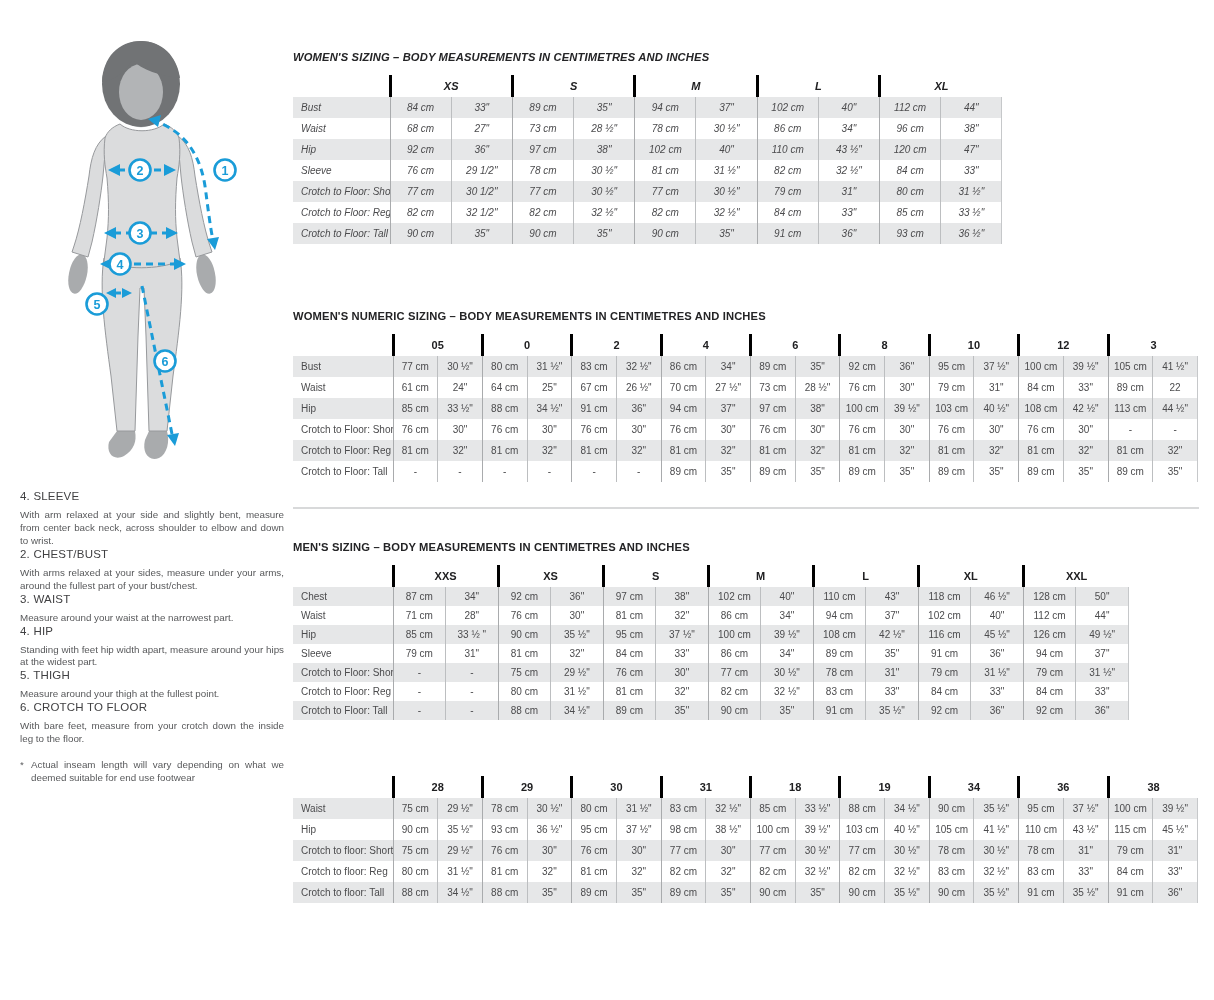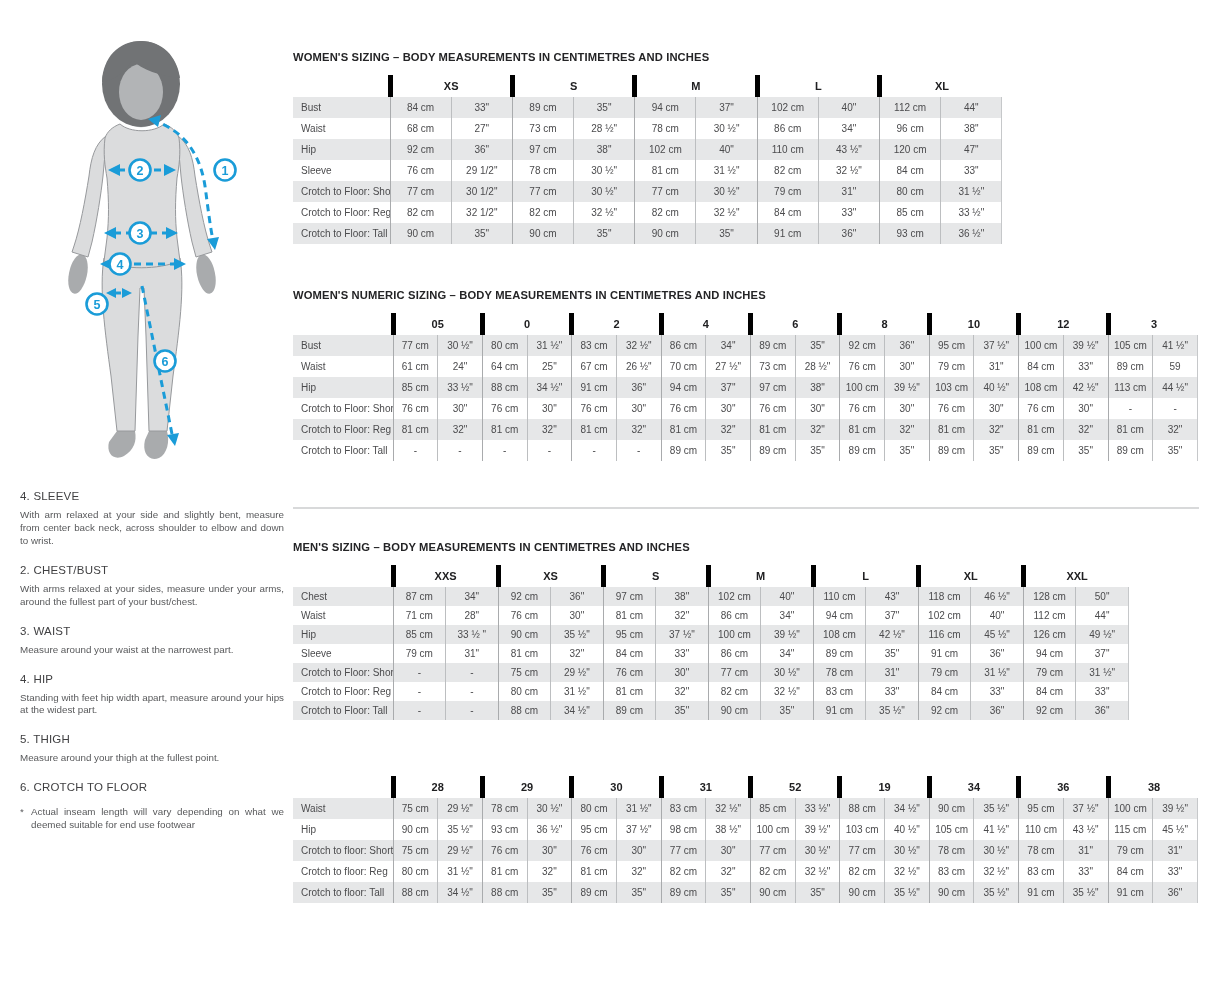--- a/index.html
+++ b/index.html
@@ -5,41 +5,41 @@
   * { margin:0; padding:0; box-sizing:border-box; }
   html,body { background:#ffffff; }
   body { font-family:"Liberation Sans", sans-serif; color:#4d4d4f; }
   .page { position:relative; width:1214px; height:1000px; background:#fff; overflow:hidden; }
 
   
   .figure-wrap { position:absolute; left:62px; top:36px; width:180px; height:436px; }
 
   
   .notes { position:absolute; left:20px; top:490px; width:264px; }
-  .note-heading { font-size:11.5px; font-weight:normal; color:#404042; margin-top:16px; margin-bottom:7px; letter-spacing:0.2px; }
+  .note-heading { font-size:11.5px; font-weight:normal; color:#404042; margin-bottom:7px; letter-spacing:0.2px; }
   .note-heading:first-child { margin-top:0; }
   .note-body { font-size:9.8px; line-height:1.32; color:#58595b; text-align:justify; }
   .footnote { position:relative; font-size:9.8px; line-height:1.32; color:#58595b; text-align:justify; margin-top:13px; padding-left:11px; }
   .footnote .star { position:absolute; left:0; top:0; }
 
   
   .sec { position:absolute; left:293px; }
   .sec-title { font-size:11.2px; font-weight:bold; color:#242426; letter-spacing:0.15px; line-height:14px; }
   .tbl-holder { margin-top:11px; }
   table.sizing { border-collapse:collapse; table-layout:fixed; width:100%; }
-  table.sizing th.size-h { font-size:11px; font-weight:bold; color:#202022; text-align:center; height:22px; border-left:5px solid #000000; }
+  table.sizing th.size-h { font-size:11px; font-weight:bold; color:#202022; text-align:center; height:22px; border-left:3px solid #000000; }
   table.sizing th.corner { border:none; }
   table.sizing td { font-size:10px; color:#4b4b4d; text-align:center; height:21px; padding:0 2px; overflow:hidden; white-space:nowrap; }
   table.sizing td.lbl { text-align:left; padding-left:8px;margin-top:44px; }
   table.sizing td.cm { border-left:1px solid #a9abad; }
   table.sizing td.in { border-left:1px solid #bcbec0; }
   table.sizing td:last-child { border-right:1px solid #c6c8ca; }
   table.sizing tbody tr:nth-child(odd) td { background:#e6e7e8; }
-  .sec0 { top:50px;  width:709px; }
-  .sec1 { top:288px; width:905px; }
+  .sec0 { top:50px;  width:709px;font-style:italic; }
+  .sec1 { top:309px; width:905px; }
   .sec2 { top:540px; width:836px; }
   .sec3 { top:765px; width:905px; }
   .sec0 col.c-label { width:97px; }  .sec0 col.c-val { width:61.2px; }
   .sec1 col.c-label { width:100px; } .sec1 col.c-val { width:44.7px; }
   .sec2 col.c-label { width:100px; } .sec2 col.c-val { width:52.5px; }
   .sec3 col.c-label { width:100px; } .sec3 col.c-val { width:44.7px; }
   .sec2 table.sizing td { height:19px; }
   .divider { position:absolute; left:293px; top:507px; width:906px; height:2px; background:#d8d9da; }
 </style>
 </head>
@@ -120,20 +120,21 @@
     <div class="note-body">With arm relaxed at your side and slightly bent, measure from center back neck, across shoulder to elbow and down to wrist.</div>
     <div class="note-heading">2. CHEST/BUST</div>
     <div class="note-body">With arms relaxed at your sides, measure under your arms, around the fullest part of your bust/chest.</div>
     <div class="note-heading">3. WAIST</div>
     <div class="note-body">Measure around your waist at the narrowest part.</div>
     <div class="note-heading">4. HIP</div>
     <div class="note-body">Standing with feet hip width apart, measure around your hips at the widest part.</div>
     <div class="note-heading">5. THIGH</div>
     <div class="note-body">Measure around your thigh at the fullest point.</div>
     <div class="note-heading">6. CROTCH TO FLOOR</div>
+    <div class="note-body">With bare feet, measure from your crotch down the inside leg to the floor.</div>
     <div class="footnote">
       <span class="star">*</span>
       <span>Actual inseam length will vary depending on what we deemed suitable for end use footwear</span>
     </div>
   </div>
 
   <div class="sec sec0">
     <h2 class="sec-title">WOMEN'S SIZING – BODY MEASUREMENTS IN CENTIMETRES AND INCHES</h2>
     <div class="tbl-holder">
         <table class="sizing">
@@ -330,21 +331,21 @@
               <td class="in">27 ½"</td>
               <td class="cm">73 cm</td>
               <td class="in">28 ½"</td>
               <td class="cm">76 cm</td>
               <td class="in">30"</td>
               <td class="cm">79 cm</td>
               <td class="in">31"</td>
               <td class="cm">84 cm</td>
               <td class="in">33"</td>
               <td class="cm">89 cm</td>
-              <td class="in">59</td>
+              <td class="in">22</td>
             </tr>
             <tr>
               <td class="lbl">Hip</td>
               <td class="cm">85 cm</td>
               <td class="in">33 ½"</td>
               <td class="cm">88 cm</td>
               <td class="in">34 ½"</td>
               <td class="cm">91 cm</td>
               <td class="in">36"</td>
               <td class="cm">94 cm</td>
@@ -612,21 +613,21 @@
             <col class="c-val">
             <col class="c-val">
           </colgroup>
           <thead>
             <tr>
               <th class="corner"></th>
               <th colspan="2" class="size-h">28</th>
               <th colspan="2" class="size-h">29</th>
               <th colspan="2" class="size-h">30</th>
               <th colspan="2" class="size-h">31</th>
-              <th colspan="2" class="size-h">52</th>
+              <th colspan="2" class="size-h">18</th>
               <th colspan="2" class="size-h">19</th>
               <th colspan="2" class="size-h">34</th>
               <th colspan="2" class="size-h">36</th>
               <th colspan="2" class="size-h">38</th>
             </tr>
           </thead>
           <tbody>
             <tr>
               <td class="lbl">Waist</td>
               <td class="cm">75 cm</td>

